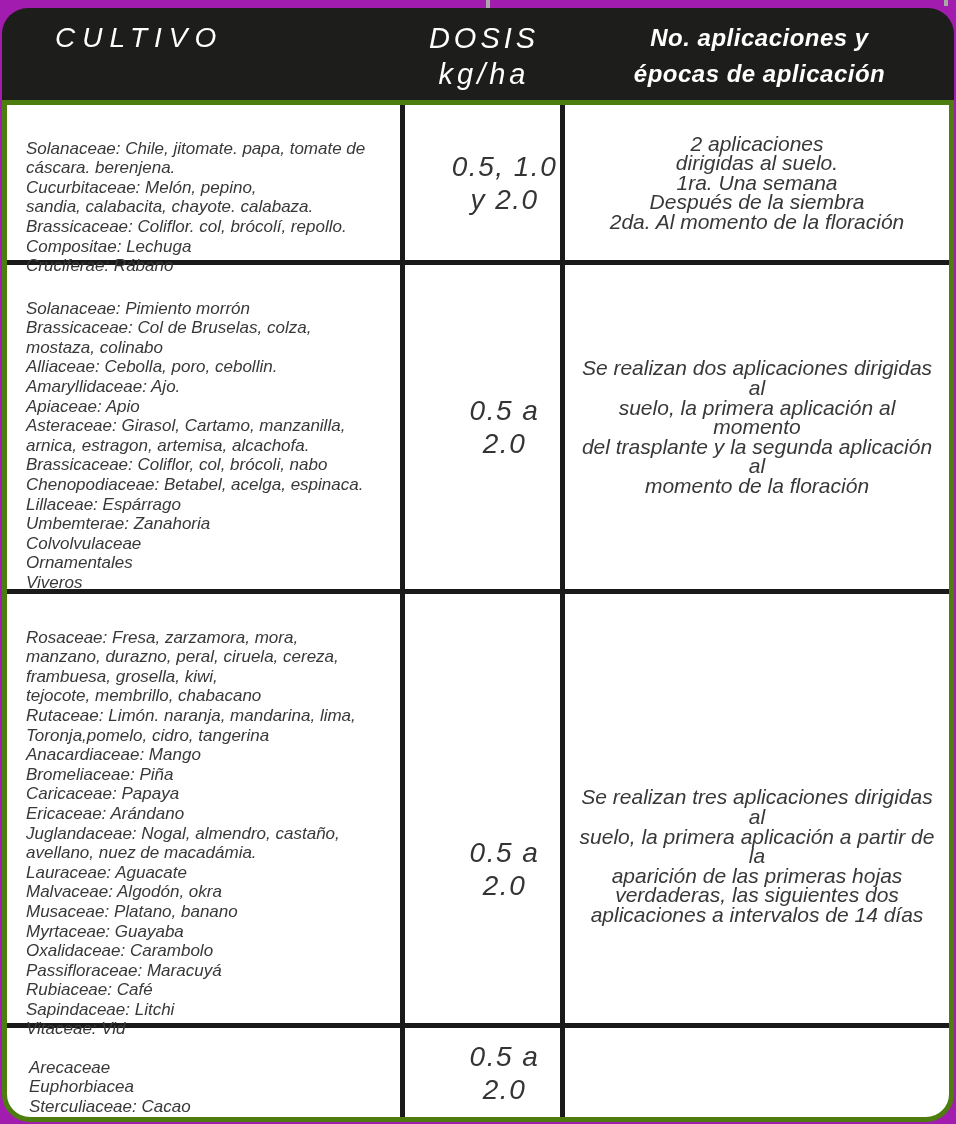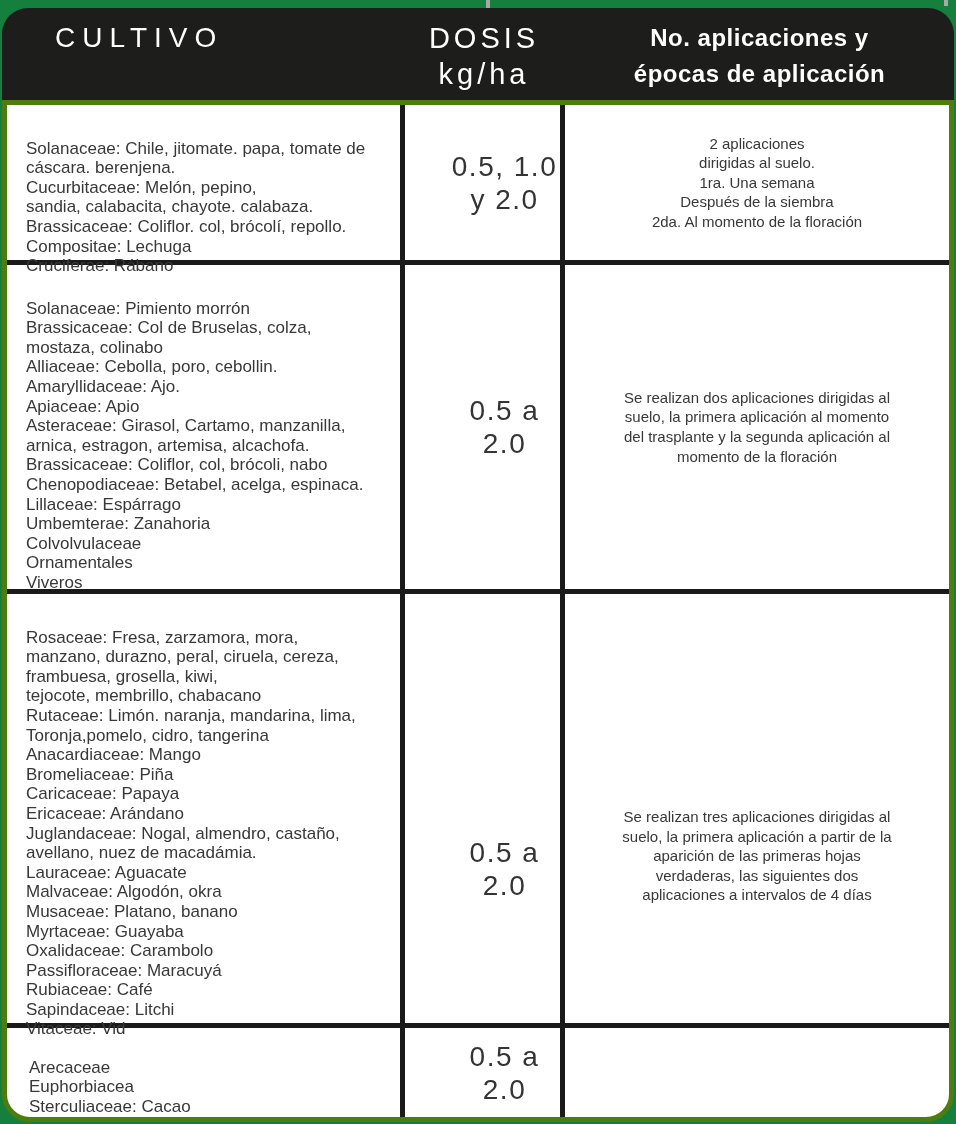--- a/index.html
+++ b/index.html
@@ -5,22 +5,23 @@
   html, body {
     margin: 0;
     padding: 0;
     background: #ffffff;
     font-family: "Liberation Sans", sans-serif;
   }
   .sheet {
     position: relative;
     width: 956px;
     height: 1124px;
-    background: #15803d;
+    background: #a21caf;
     overflow: hidden;
+    font-style: italic;
   }
   
   .artifact {
     position: absolute;
     background: #a8a8a6;
   }
   .artifact.a1 { left: 486px; top: 0; width: 4px; height: 8px; }
   .artifact.a2 { left: 944px; top: 0; width: 4px; height: 6px; }
 
   
@@ -102,21 +103,21 @@
     line-height: 33px;
     letter-spacing: 1.5px;
     color: #343434;
     white-space: pre-line;
   }
   .apps-cell {
     display: flex;
     align-items: center;
     justify-content: center;
     text-align: center;
-    font-size: 15px;
+    font-size: 21px;
     line-height: 19.6px;
     padding: 0 12px;
     white-space: pre-line;
   }
   
   .dosis-cell.offset3 { padding-top: 120px; }
   .apps-cell.offset3  { padding-top: 95px; }
 </style>
 </head>
 <body>
@@ -208,21 +209,21 @@
 Vitaceae: Vid</span>
     </div>
     <div class="cell dosis-cell offset3 c-right r-bottom">
       <span>0.5 a 2.0</span>
     </div>
     <div class="cell apps-cell offset3 r-bottom">
       <span>Se realizan tres aplicaciones dirigidas al
 suelo, la primera aplicación a partir de la
 aparición de las primeras hojas
 verdaderas, las siguientes dos
-aplicaciones a intervalos de 4 días</span>
+aplicaciones a intervalos de 14 días</span>
     </div>
 
     <div class="cell cultivo-cell last c-right">
       <span>Arecaceae
 Euphorbiacea
 Sterculiaceae: Cacao</span>
     </div>
     <div class="cell dosis-cell c-right">
       <span>0.5 a 2.0</span>
     </div>

